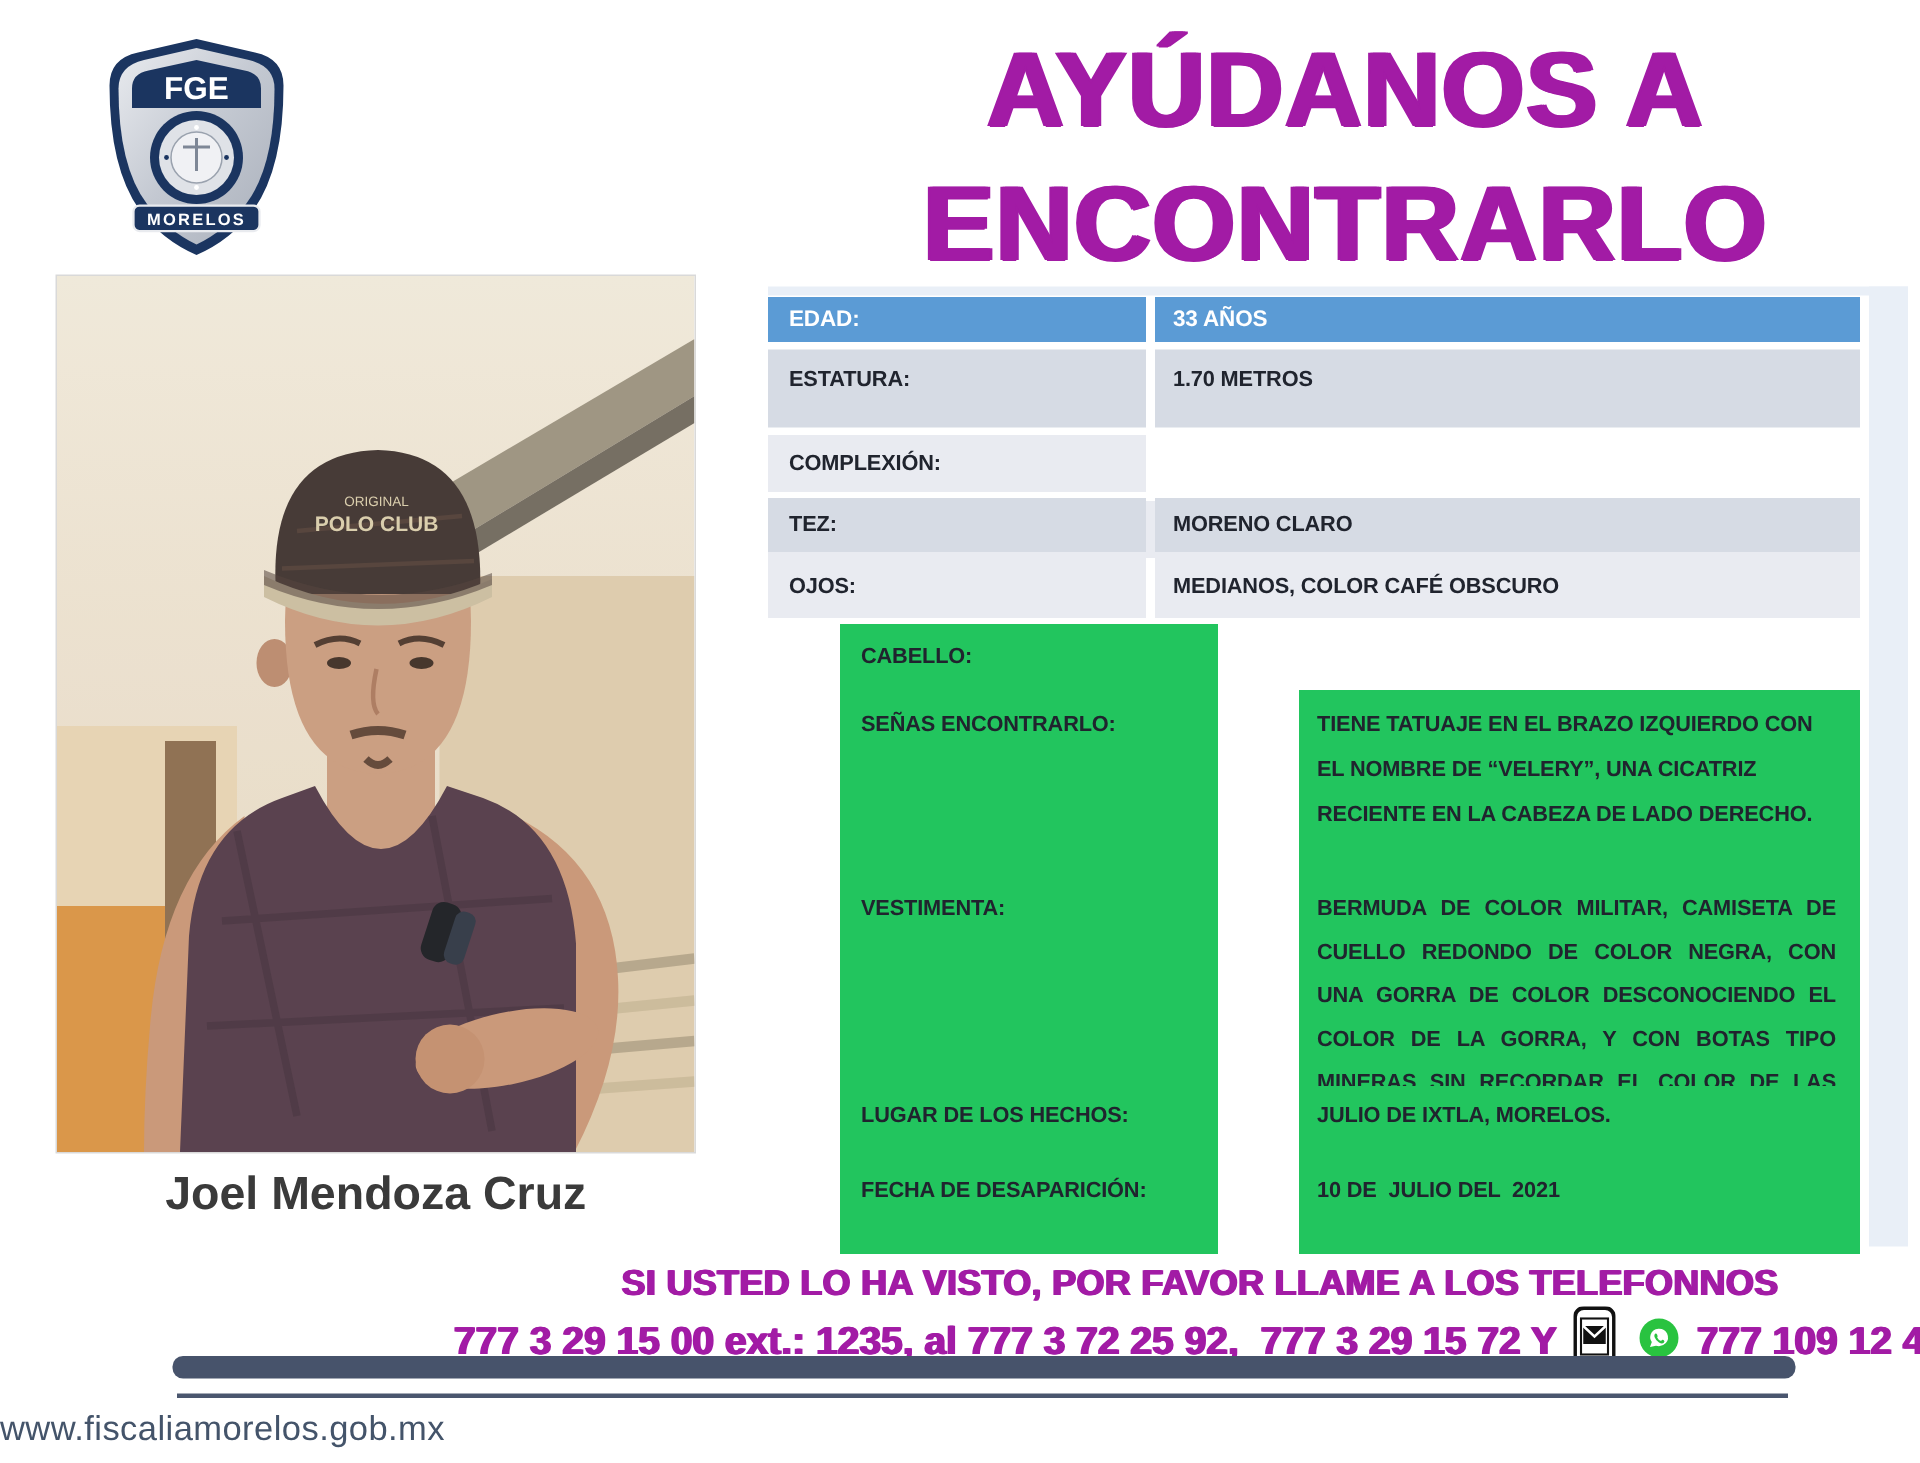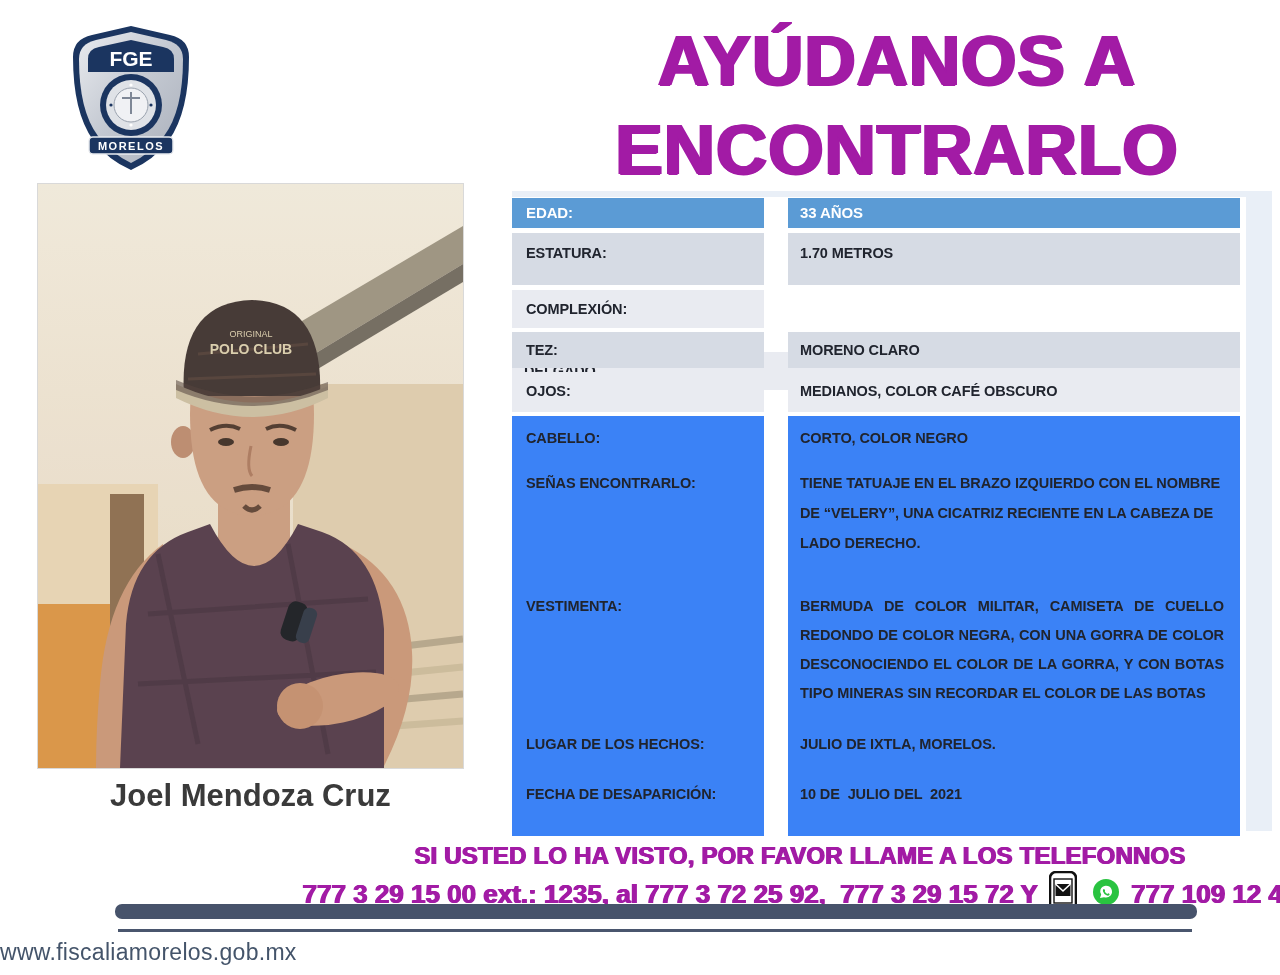--- a/index.html
+++ b/index.html
@@ -18,28 +18,28 @@
 
   
   .photo{position:absolute;left:38px;top:184px;width:425px;height:584px;outline:1px solid #d9d9d9;}
   .person-name{position:absolute;left:38px;top:778px;width:425px;text-align:center;
                font-size:31px;font-weight:700;color:#3a3a3a;}
 
   
   .tbl-topstrip{position:absolute;left:512px;top:191px;width:760px;height:6px;background:#e9eff7;}
   .tbl-rightstrip{position:absolute;left:1246px;top:191px;width:26px;height:640px;background:#e9eff7;}
   .tbl{position:absolute;left:512px;top:198px;width:728px;}
-  .trow{display:flex;gap:24px;}
+  .trow{display:flex;gap:6px;}
   .trow .c{box-sizing:border-box;font-weight:700;font-size:14.5px;letter-spacing:-0.1px;}
   .trow .lab{width:252px;flex:none;padding-left:14px;}
   .trow .val{flex:1;padding-left:12px;padding-right:16px;}
   .bg-blue .c{background:#5b9bd5;color:#ffffff;}
   .bg-dark .c{background:#d6dbe4;}
   .bg-light .c{background:#e9ebf1;}
-  .bg-block .c{background:#3b82f6;}
+  .bg-block .c{background:#22c55e;margin-left:48px;}
   #r0{height:30px;margin-bottom:5px;} #r0 .c{line-height:30px;font-size:15px;}
   #r1{height:52px;margin-bottom:5px;} #r1 .c{line-height:40px;}
   #r2{height:38px;margin-bottom:4px;flex-direction:column;} #r2 .c{line-height:38px;}
   #r3{height:36px;margin-bottom:4px;} #r3 .c{line-height:36px;}
   #r4{height:40px;margin-bottom:4px;} #r4 .c{line-height:38px;}
   #r5{height:44px;} #r5 .c{line-height:44px;}
   #r6{height:124px;} #r6 .c{padding-top:8px;line-height:30px;}
   #r7{height:140px;} #r7 .c{padding-top:8px;line-height:29px;} #r7 .val{text-align:justify;}
   #r8{height:48px;}  #r8 .c{padding-top:9px;line-height:22px;}
   #r9{height:64px;}  #r9 .c{padding-top:11px;line-height:22px;}
@@ -174,21 +174,20 @@
     <div class="trow bg-dark" id="r3">
       <div class="c lab">TEZ:</div>
       <div class="c val">MORENO CLARO</div>
     </div>
     <div class="trow bg-light" id="r4">
       <div class="c lab">OJOS:</div>
       <div class="c val">MEDIANOS, COLOR CAFÉ OBSCURO</div>
     </div>
     <div class="trow bg-block" id="r5">
       <div class="c lab">CABELLO:</div>
-      <div class="c val">CORTO, COLOR NEGRO</div>
     </div>
     <div class="trow bg-block" id="r6">
       <div class="c lab">SEÑAS ENCONTRARLO:</div>
       <div class="c val">TIENE TATUAJE EN EL BRAZO IZQUIERDO CON EL NOMBRE DE “VELERY”, UNA CICATRIZ RECIENTE EN LA CABEZA DE LADO DERECHO.</div>
     </div>
     <div class="trow bg-block" id="r7">
       <div class="c lab">VESTIMENTA:</div>
       <div class="c val">BERMUDA DE COLOR MILITAR, CAMISETA DE CUELLO REDONDO DE COLOR NEGRA, CON UNA GORRA DE COLOR DESCONOCIENDO EL COLOR DE LA GORRA, Y CON BOTAS TIPO MINERAS SIN RECORDAR EL COLOR DE LAS BOTAS</div>
     </div>
     <div class="trow bg-block" id="r8">

